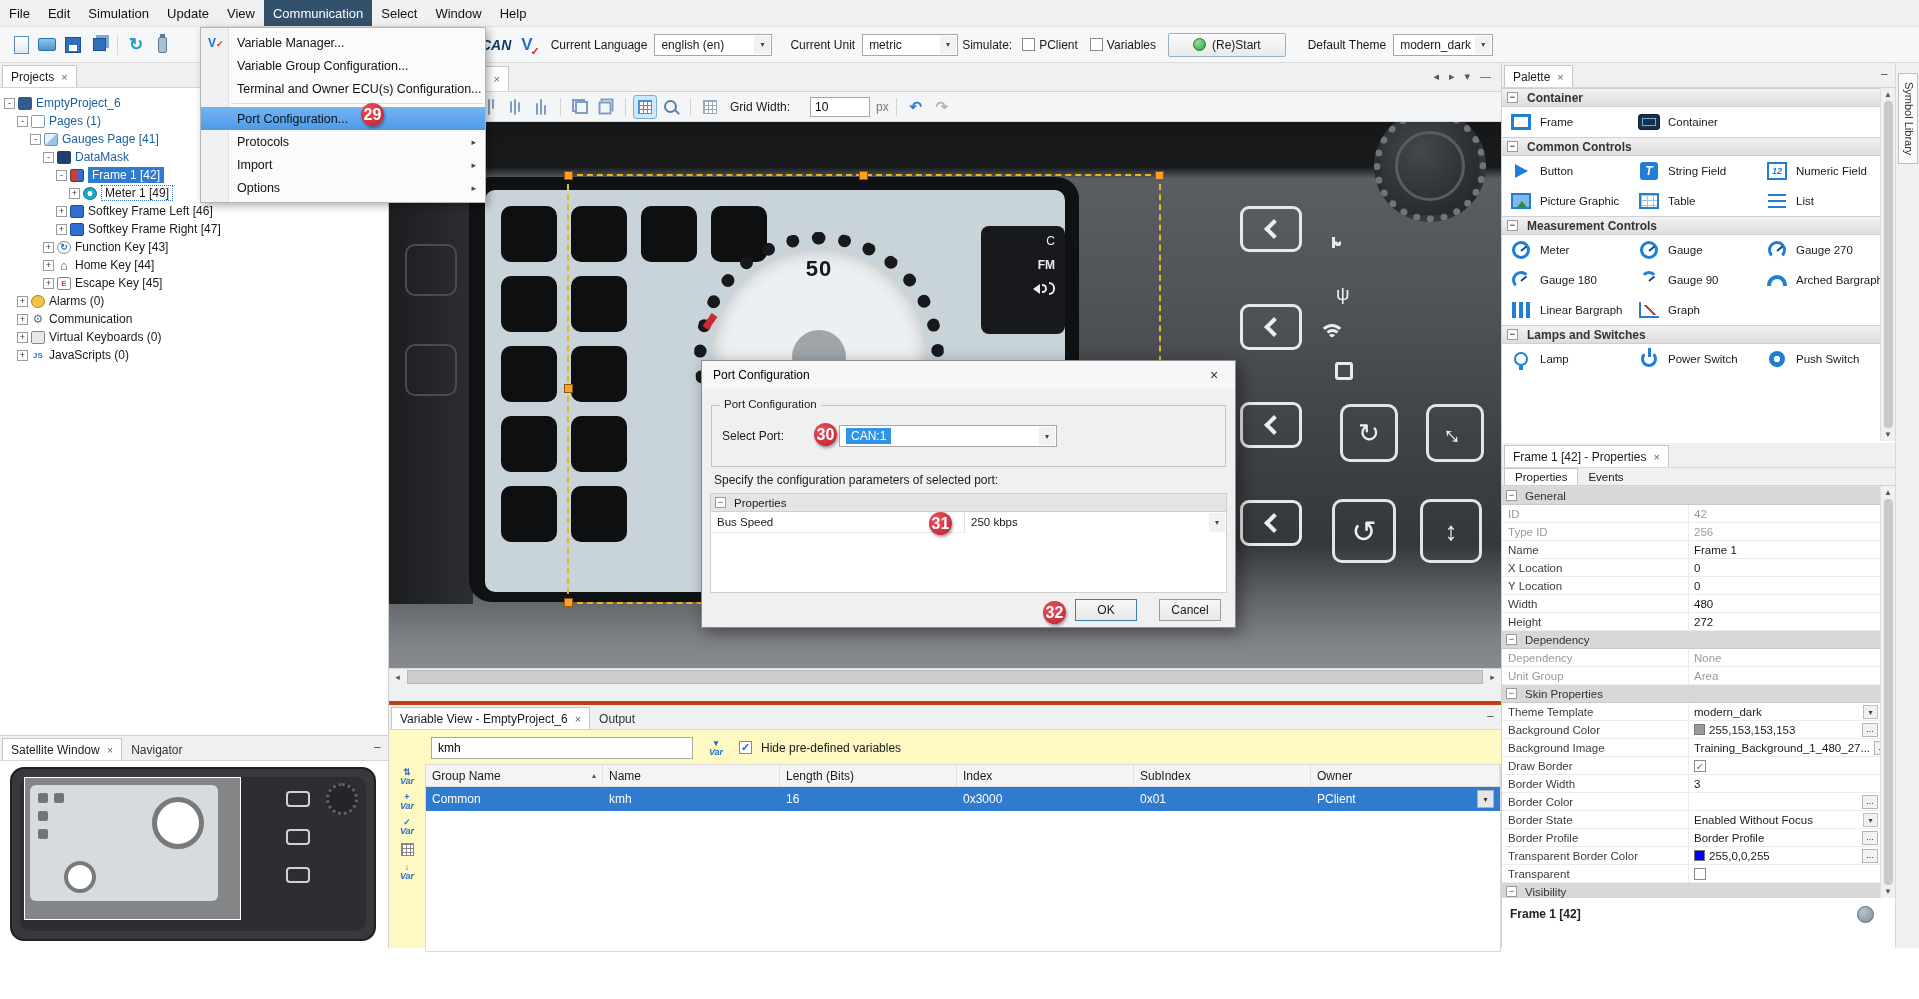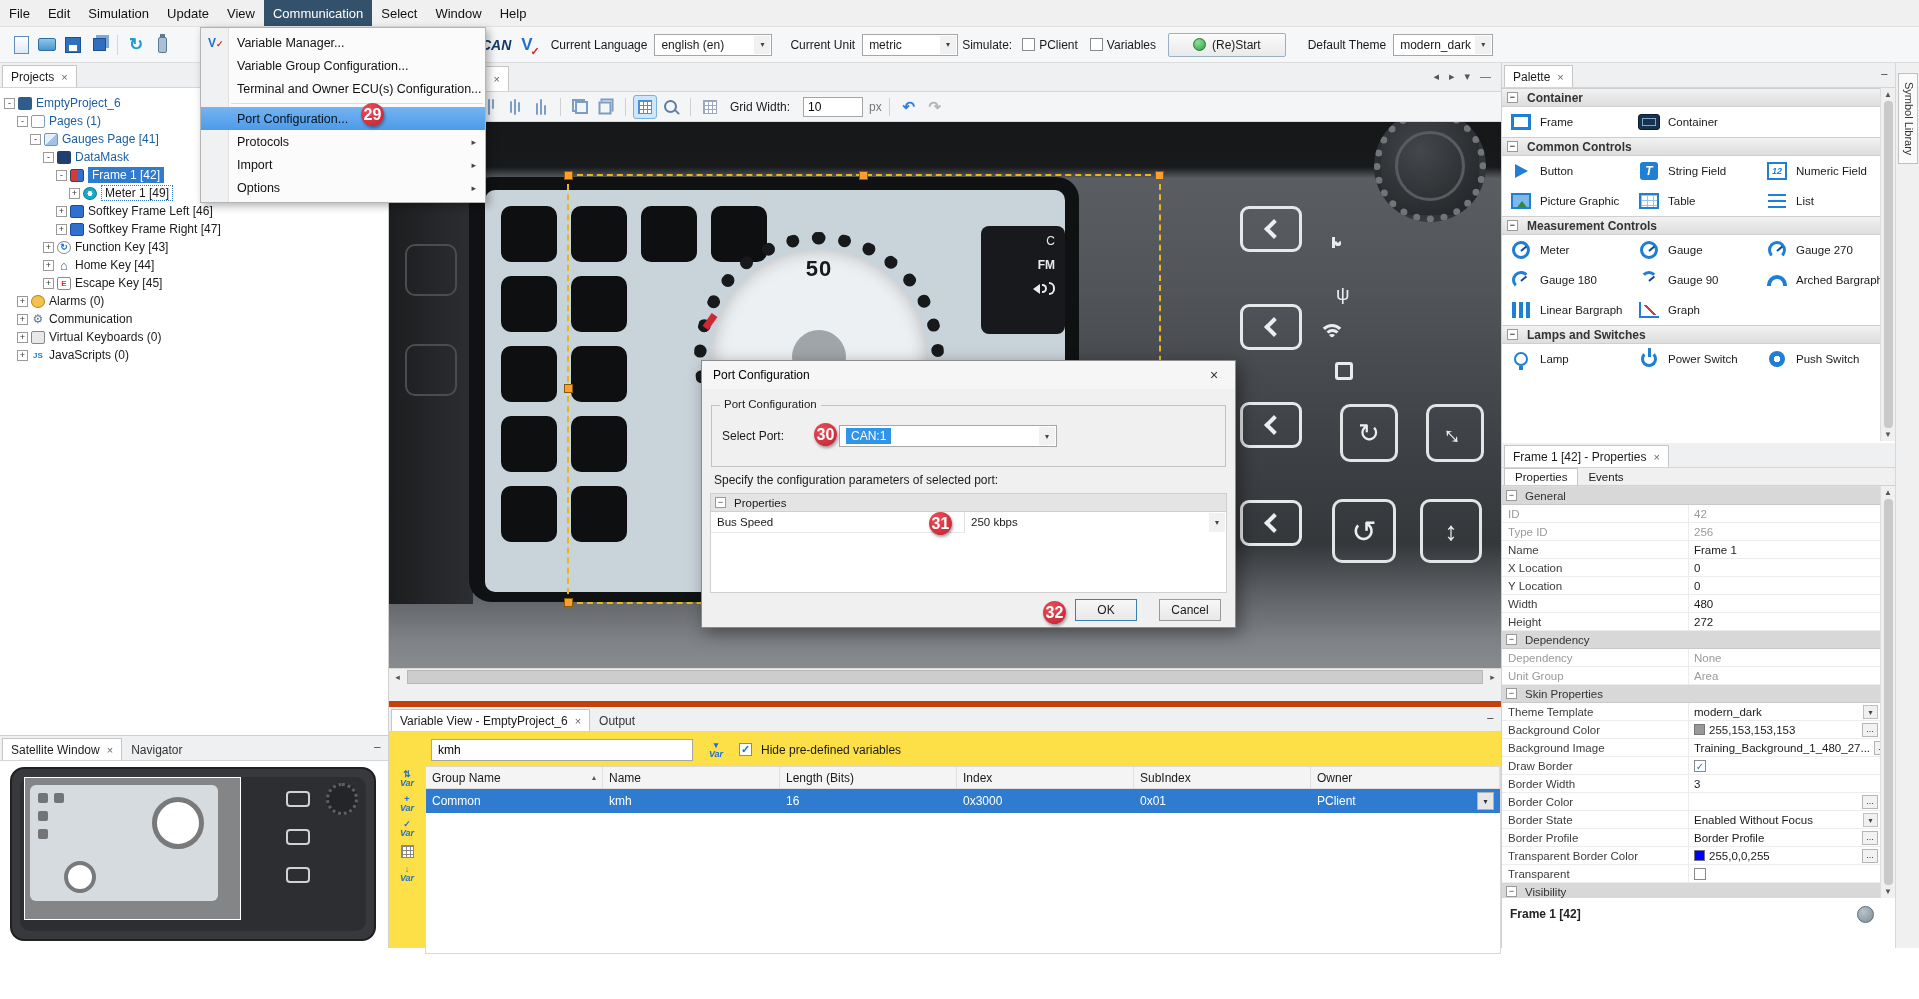--- a/index.html
+++ b/index.html
@@ -151,21 +151,21 @@
 .sqr{width:18px;height:18px;border:3px solid #e9ebec;border-radius:3px}
 .knob{position:absolute;left:985px;top:-12px;width:112px;height:112px;border-radius:50%;border:7px dotted #71757a;background:radial-gradient(circle at 40% 35%,#44474b,#1f2124);z-index:4}
 .knob i{position:absolute;inset:14px;border:3px solid #585c60;border-radius:50%;display:block}
 .sqbtn{position:absolute;border:3px solid #e2e4e6;border-radius:10px;color:#eceef0;display:flex;align-items:center;justify-content:center;font-size:26px;z-index:4}
 .hscroll{position:absolute;left:0;right:0;bottom:0;height:17px;background:#f0f0f0;border-top:1px solid #d8d8d8;display:flex;z-index:8}
 .hs-arrow{width:17px;display:flex;align-items:center;justify-content:center;color:#555;font-size:9px;flex:none}
 .hs-thumb{flex:1;background:#cdcdcd;border:1px solid #b8b8b8;margin:1px}
 .cspacer{height:16px;background:#eef0f1}
 
 
-.vview{height:247px;background:#fde047;border-top:6px solid #c2410c}
+.vview{height:247px;background:#fef9c3;border-top:4px solid #c2410c}
 .vv-search{display:flex;align-items:center;gap:9px;padding:6px 0 5px 42px;height:34px}
 .search{width:262px;height:22px;border:1px solid #a6a6a6;padding:0 6px;font-size:12px;font-family:"Liberation Sans",sans-serif}
 .varbtn{display:flex;flex-direction:column;align-items:center;justify-content:center;color:#1f6fd0;font-weight:bold;font-style:italic;font-size:9px;line-height:1;width:28px}
 .vmark{font-style:normal;font-size:9px;color:#1f6fd0}
 .vv-body{display:flex;height:188px}
 .vstrip{width:36px;display:flex;flex-direction:column;align-items:center;padding-top:4px;gap:7px;flex:none}
 .ic-grid2{width:13px;height:13px;background-color:#fff;background-image:linear-gradient(#888 1px,transparent 1px),linear-gradient(90deg,#888 1px,transparent 1px);background-size:4px 4px;border:1px solid #888}
 .vtable{flex:1;background:#fff;border:1px solid #d9d9d9;display:flex;flex-direction:column}
 .vh{display:flex;height:22px;background:#f4f4f4;border-bottom:1px solid #dcdcdc;flex:none}
 .vc{padding:0 6px;display:flex;align-items:center;font-size:12px;border-right:1px solid #e0e0e0;overflow:hidden;white-space:nowrap}
@@ -518,21 +518,21 @@
           <span class="ic-grid"></span>
         </span>
       <span class="dbt">
           <span class="ic-mag"></span>
         </span>
       <span class="dsep"></span>
       <span class="dbt">
           <span class="ic-grid" style="border-color:#9aa8b8;background-image:linear-gradient(#9aa8b8 1px,transparent 1px),linear-gradient(90deg,#9aa8b8 1px,transparent 1px)"></span>
         </span>
       <span class="tlbl" style="margin-left:6px">Grid Width:</span>
-      <input class="gw-input" style="margin-left: 11px;" value="10">
+      <input class="gw-input" style="margin-left: 18px;" value="10">
       <span class="tlbl" style="margin-left:4px;color:#777">px</span>
       <span class="dsep"></span>
       <span class="dbt">
           <span class="undo">↶</span>
         </span>
       <span class="dbt">
           <span class="redo">↷</span>
         </span>
     </div>
 

